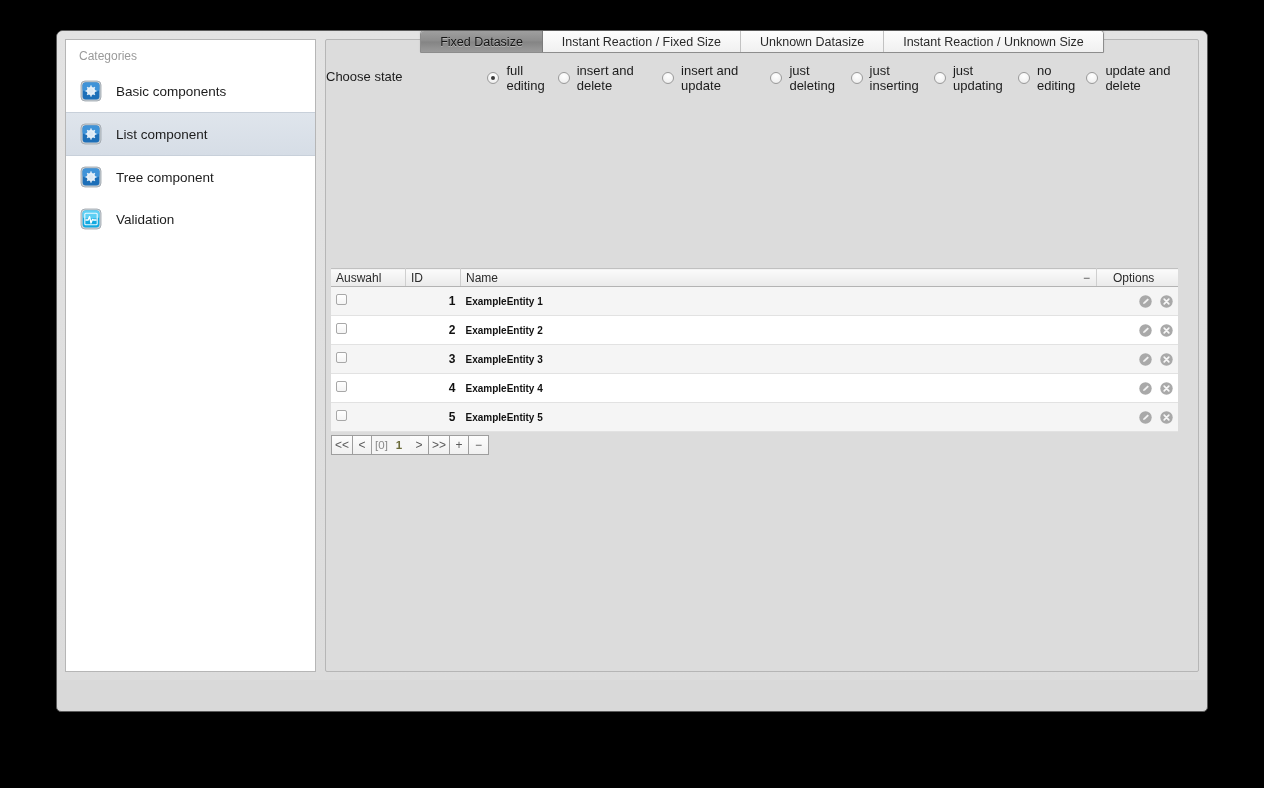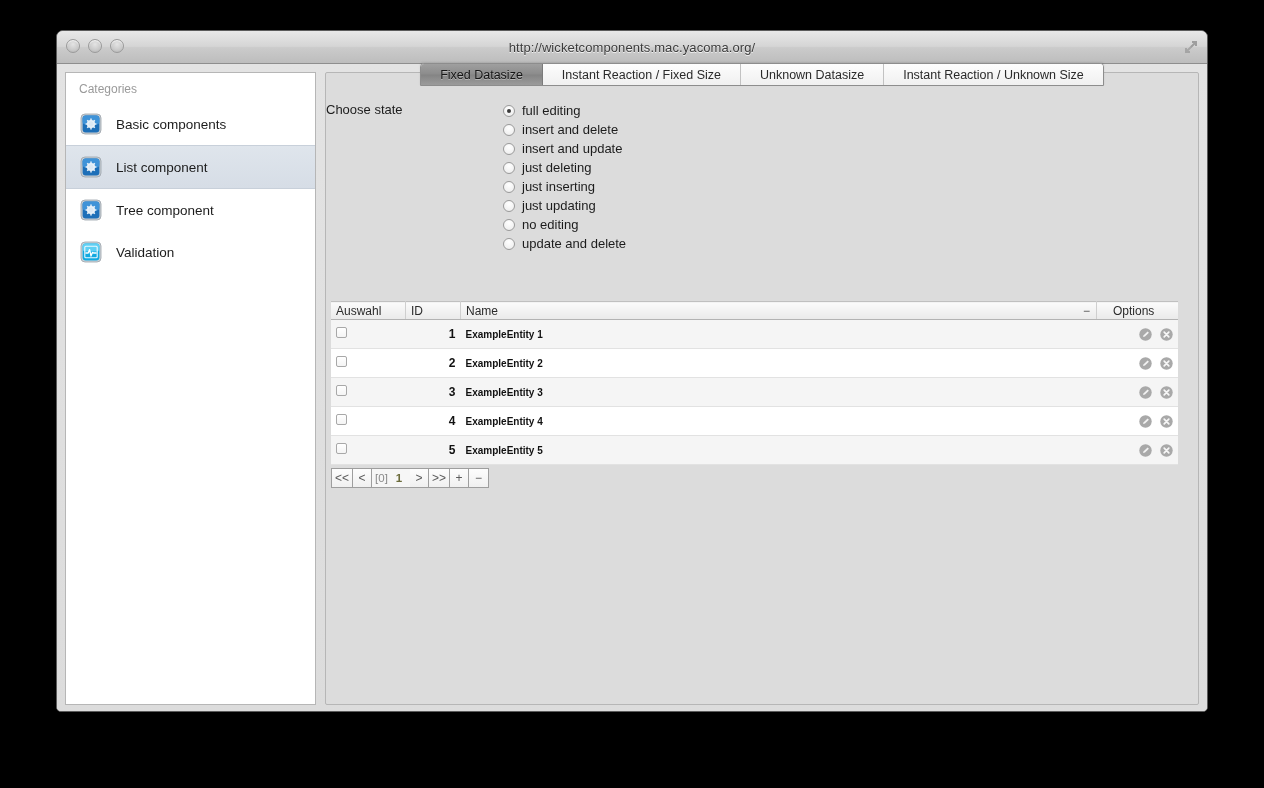--- a/index.html
+++ b/index.html
@@ -159,21 +159,21 @@
   }
   #choose-label {
     font-size: 13px;
     color: #1c1c1c;
     width: 177px;
     text-align: left;
     padding-right: 10px;
     padding-top: 1px;
     box-sizing: border-box;
   }
-  #radios { display: flex; flex-direction: column; }
+  #radios { display: flex; flex-direction: row; }
   .radio-row {
     display: flex;
     align-items: center;
     height: 19px;
     font-size: 13px;
     color: #1c1c1c;
     cursor: default;
   }
   .rb {
     width: 12px; height: 12px;
@@ -295,34 +295,20 @@
     font-size: 11.5px;
     padding: 0 7px 0 4px;
   }
   .pg:last-child { border-right: none; }
 </style>
 </head>
 <body>
 
 <div id="window">
 
-  <div id="titlebar">
-    <div id="traffic">
-      <div class="tl"></div>
-      <div class="tl"></div>
-      <div class="tl"></div>
-    </div>
-    <div id="title-text">http://wicketcomponents.mac.yacoma.org/</div>
-    <div id="resize-corner">
-      <svg width="16" height="16" viewBox="0 0 16 16">
-        <path d="M9 2 L14 2 L14 7 L12 7 L12 5.4 L8.4 9 L7 7.6 L10.6 4 L9 4 Z" fill="#6e6e6e"></path>
-        <path d="M7 14 L2 14 L2 9 L4 9 L4 10.6 L7.6 7 L9 8.4 L5.4 12 L7 12 Z" fill="#8a8a8a"></path>
-      </svg>
-    </div>
-  </div>
 
   <div id="wbody">
 
     <div id="sidebar">
       <div id="cat-header">Categories</div>
 
 
       <div class="side-item">
         <span class="side-ico">
           <svg width="26" height="26" viewBox="0 0 26 26">

